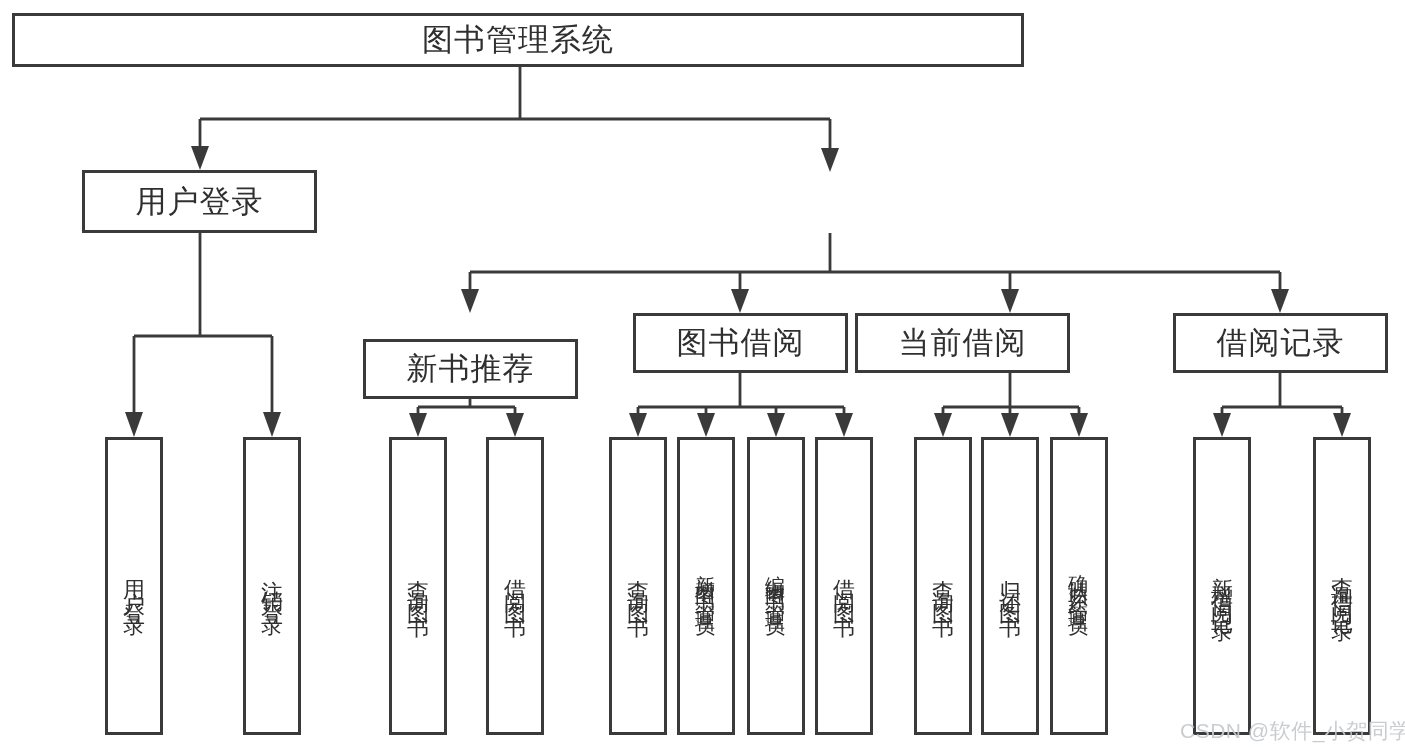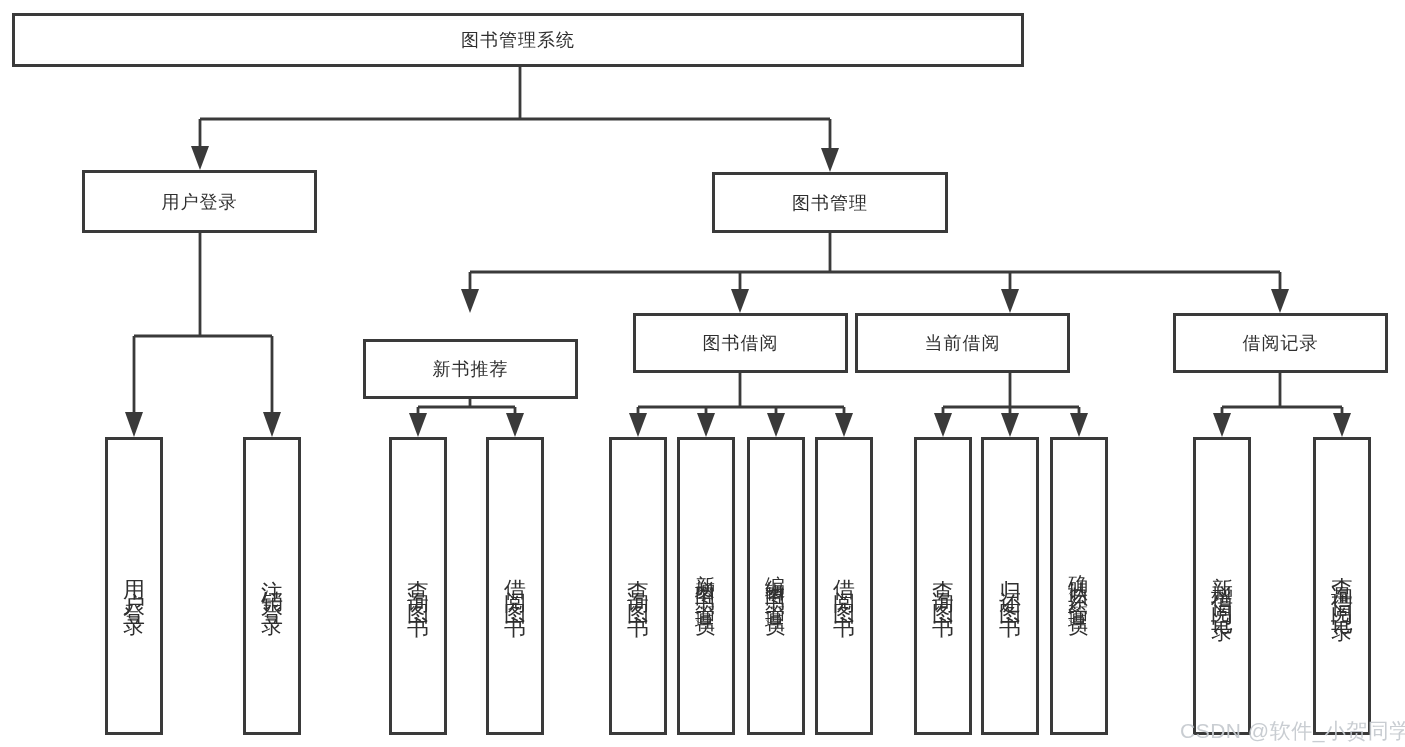--- a/index.html
+++ b/index.html
@@ -13,21 +13,21 @@
   .node{
     position:absolute;
     border:3px solid #3a3a3a;
     background:#ffffff;
     display:flex;
     align-items:center;
     justify-content:center;
     color:#2f2f2f;
     box-sizing:border-box;
   }
-  .h-node{ font-size:18px; letter-spacing:1px; }
+  .h-node{ font-size:31px; letter-spacing:1px; }
   .root{ left:12px; top:13px; width:1012px; height:54px; }
   .n-user-login{ left:82px;  top:170px; width:235px; height:63px; }
   .n-book-mgmt{ left:712px; top:172px; width:236px; height:61px; }
   .lvl3{ top:313px; width:215px; height:60px; }
   .n-new-rec { left:363px;margin-top:26px; }
   .n-borrow  { left:633px; }
   .n-current { left:855px; }
   .n-records { left:1173px; }
 
   .leaf{ top:437px; width:58px; height:298px; }
@@ -132,23 +132,20 @@
     </g>
   </svg>
 
   <div class="node h-node root">
     <span>图书管理系统</span>
   </div>
 
   <div class="node h-node n-user-login">
     <span>用户登录</span>
   </div>
-  <div class="node h-node n-book-mgmt">
-    <span>图书管理</span>
-  </div>
 
   <div class="node h-node lvl3 n-new-rec">
     <span>新书推荐</span>
   </div>
   <div class="node h-node lvl3 n-borrow">
     <span>图书借阅</span>
   </div>
   <div class="node h-node lvl3 n-current">
     <span>当前借阅</span>
   </div>

